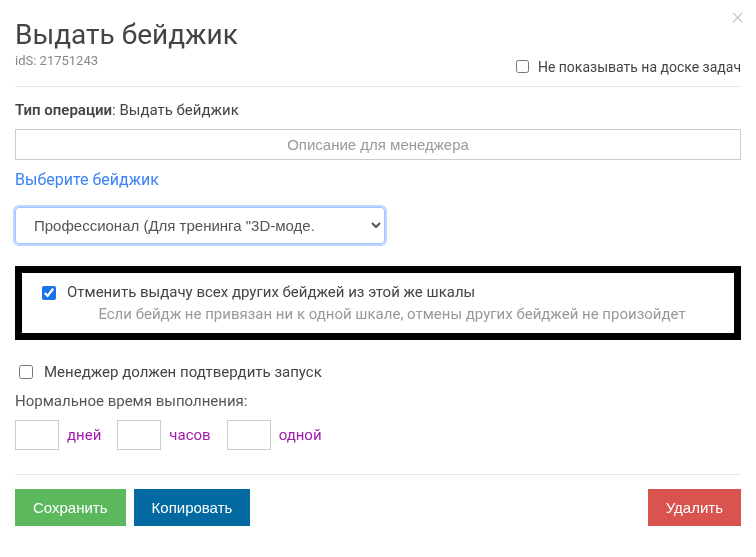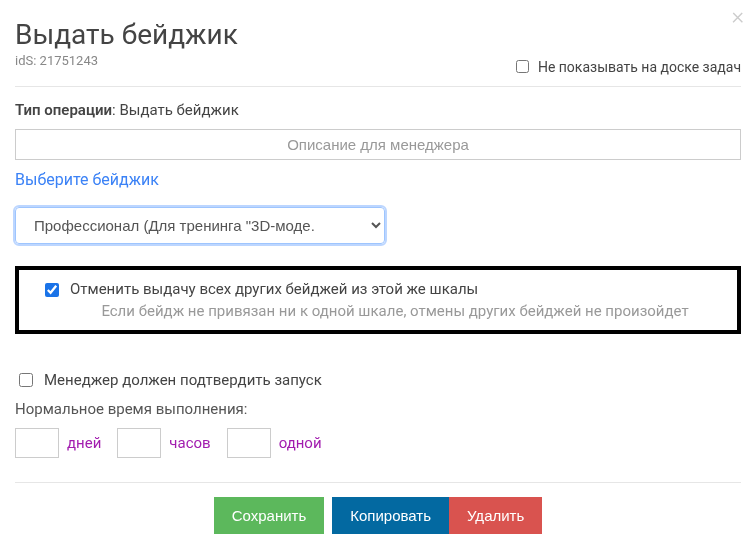--- a/index.html
+++ b/index.html
@@ -85,23 +85,23 @@
     font-size: 15px;
     color: #555;
     border: 1px solid #9ec5fe;
     border-radius: 4px;
     background: #fff;
     outline: 2px solid #bcd6ff;
     outline-offset: 0;
     appearance: auto;
   }
   .highlight-box {
-    border: 4px solid #000000;
-    padding: 10px 10px 10px 22px;
-    margin-bottom: 36px;
+    border: 7px solid #000000;
+    padding: 10px 10px 10px 16px;
+    margin-bottom: 22px;
   }
   .check-row {
     display: flex;
     align-items: flex-start;
     gap: 8px;
   }
   .check-row input[type=checkbox] {
     margin-top: 3px;
     width: 14px;
     height: 14px;
@@ -148,21 +148,21 @@
     text-align: center;
     font-size: 14px;
   }
   .time-inputs span {
     font-size: 15px;
     color: #a21caf;
     margin-right: 8px;
   }
   .footer {
     display: flex;
-    justify-content: center;
+    justify-content: space-between;
     align-items: center;
   }
   .footer-left {
     display: flex;
     gap: 8px;
   }
   .btn {
     border: none;
     padding: 10px 18px;
     font-size: 15px;

